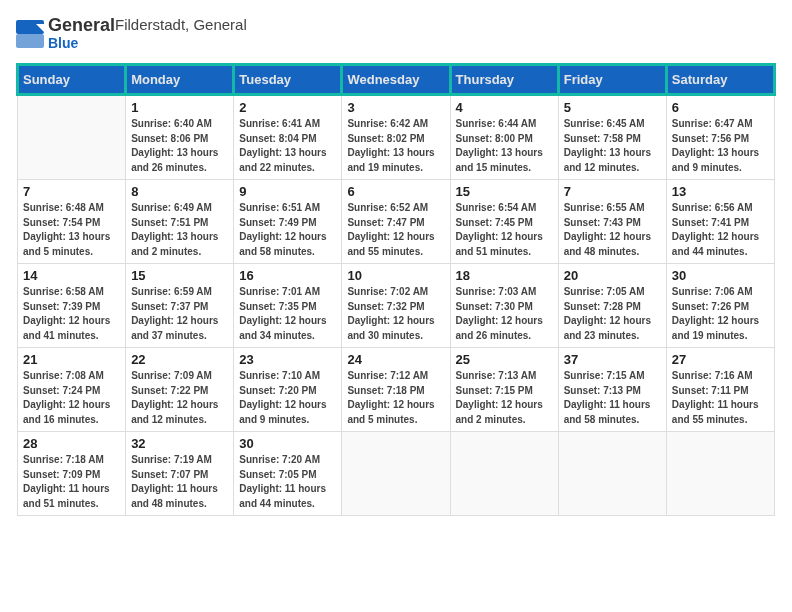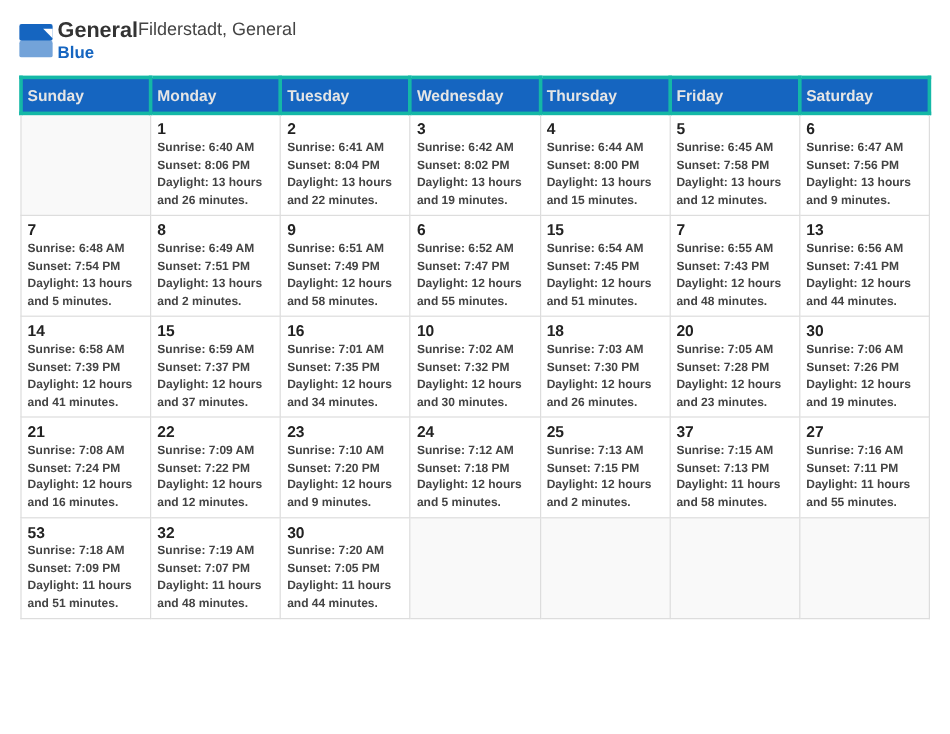--- a/index.html
+++ b/index.html
@@ -241,21 +241,21 @@
           <span class="day-number">37</span>
           <div class="day-info">Sunrise: 7:15 AM<br>Sunset: 7:13 PM<br>Daylight: 11 hours<br>and 58 minutes.</div>
         </td>
         <td>
           <span class="day-number">27</span>
           <div class="day-info">Sunrise: 7:16 AM<br>Sunset: 7:11 PM<br>Daylight: 11 hours<br>and 55 minutes.</div>
         </td>
       </tr>
       <tr>
         <td>
-          <span class="day-number">53</span>
+          <span class="day-number">28</span>
           <div class="day-info">Sunrise: 7:18 AM<br>Sunset: 7:09 PM<br>Daylight: 11 hours<br>and 51 minutes.</div>
         </td>
         <td>
           <span class="day-number">32</span>
           <div class="day-info">Sunrise: 7:19 AM<br>Sunset: 7:07 PM<br>Daylight: 11 hours<br>and 48 minutes.</div>
         </td>
         <td>
           <span class="day-number">30</span>
           <div class="day-info">Sunrise: 7:20 AM<br>Sunset: 7:05 PM<br>Daylight: 11 hours<br>and 44 minutes.</div>
         </td>

